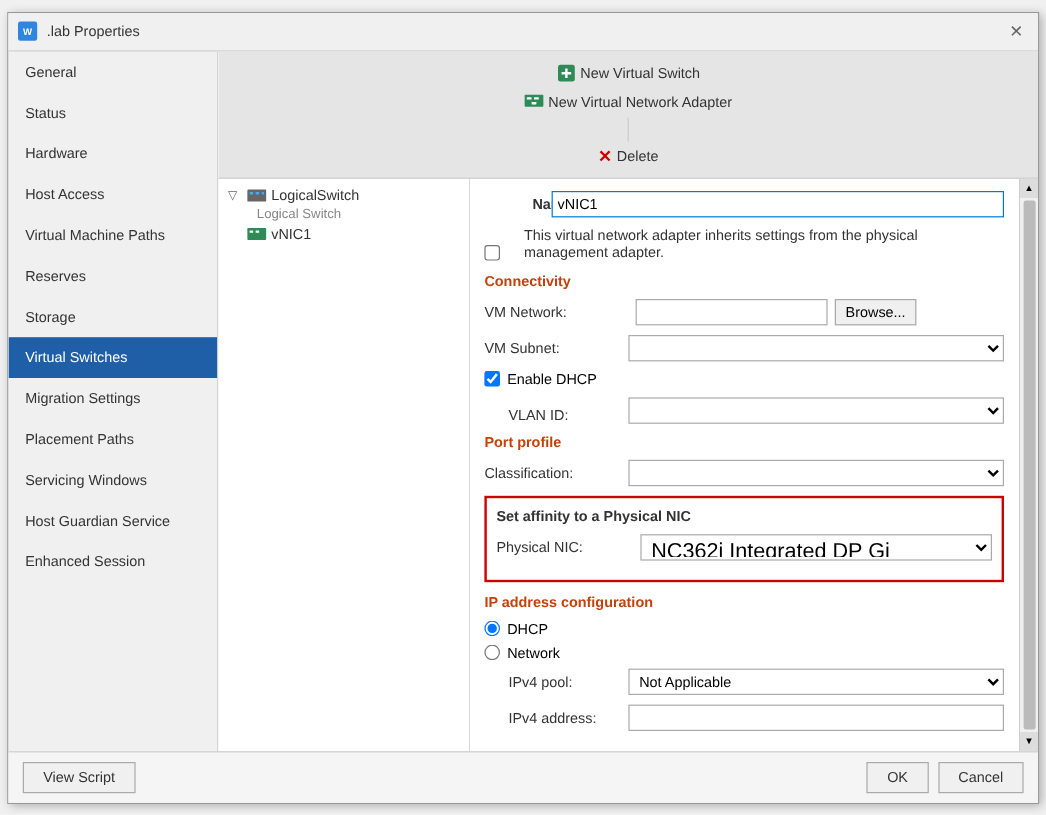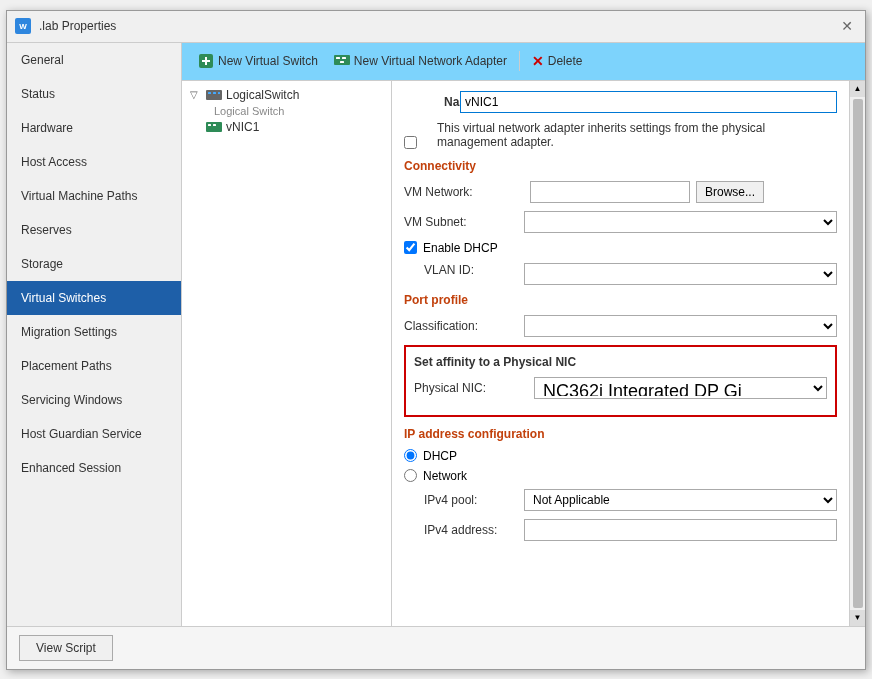--- a/index.html
+++ b/index.html
@@ -94,21 +94,22 @@
       flex-direction: column;
       background: white;
       overflow: hidden;
     }
     .toolbar {
       display: flex;
       align-items: center;
       gap: 0;
       padding: 6px 8px;
       border-bottom: 1px solid #ccc;
-      background: #7dd3fc;
+      background: #e5e5e5;
+      flex-direction: column;
     }
     .toolbar-btn {
       display: flex;
       align-items: center;
       gap: 4px;
       padding: 4px 8px;
       cursor: pointer;
       color: #333;
       font-size: 12px;
       border: none;
@@ -319,21 +320,21 @@
       color: #333;
     }
     .vm-network-row {
       display: flex;
       align-items: center;
       margin-bottom: 8px;
       gap: 6px;
     }
     .vlan-id-row {
       display: flex;
-      align-items: flex-start;
+      align-items: flex-end;
       margin-bottom: 8px;
     }
     .vlan-id-label {
       width: 120px;
       font-size: 12px;
       color: #333;
       padding-left: 20px;
     }
     .connectivity-input {
       width: 160px;
@@ -540,14 +541,18 @@
           <div class="scrollbar-down">▼</div>
         </div>
       </div>
     </div>
   </div>
 
   <div class="footer">
     <div class="footer-left">
       <button class="footer-btn">View Script</button>
     </div>
+    <div class="footer-right">
+      <button class="footer-btn">OK</button>
+      <button class="footer-btn">Cancel</button>
+    </div>
   </div>
 </div>
 
 </body></html>

